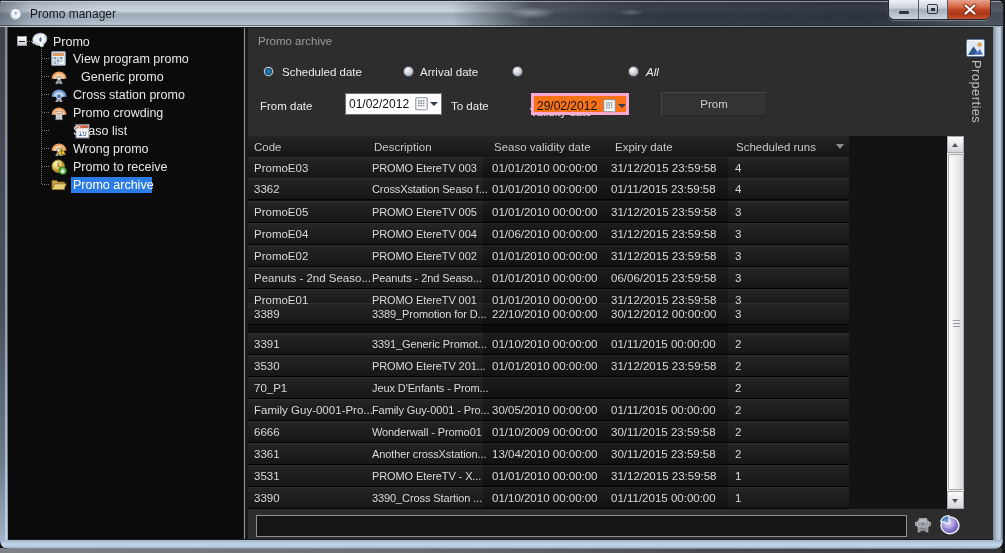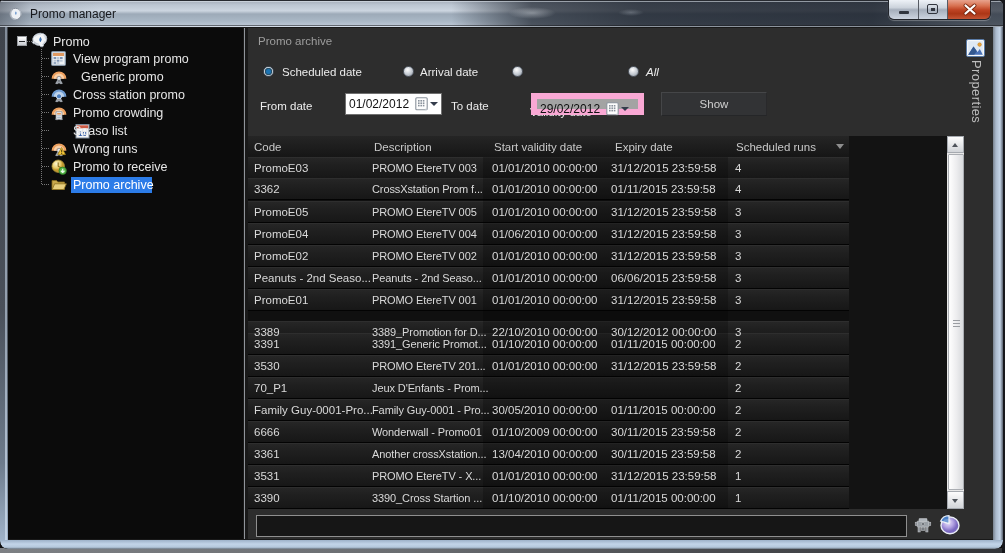--- a/index.html
+++ b/index.html
@@ -116,21 +116,21 @@
 <div class="abs" style="left:43px;top:113px;"><svg width="16" height="16" viewBox="0 0 16 16">
             <path d="M0.6 9.8 A7.4 7.4 0 0 1 15.4 9.8 Z" fill="#eda05f"></path>
             <path d="M2.8 9.8 A5.2 5.2 0 0 1 13.2 9.8 Z" fill="#f8d0a8"></path>
             <path d="M5.2 9.8 A2.8 2.8 0 0 1 10.8 9.8 Z" fill="#eda05f"></path>
             <circle cx="8" cy="9.3" r="2" fill="#e4e7ea" stroke="#878d95" stroke-width="0.8"></circle>
             <path d="M7.2 10.8 L4.8 14.8 M8.8 10.8 L11.2 14.8 M6 12.2 L10.2 14.6 M10 12.2 L5.8 14.6" stroke="#9aa0a8" stroke-width="1.4" fill="none"></path>
             <path d="M10.6 6.4 L14.4 13.6 L6.8 13.6 Z" fill="#f5c93c" stroke="#b08a1a" stroke-width="0.8"></path>
             <rect x="10.2" y="8.6" width="1" height="2.8" fill="#4a3a10"></rect>
             <rect x="10.2" y="12" width="1" height="1" fill="#4a3a10"></rect>
           </svg></div>
-<div class="abs ttext" style="left:65px;top:113px;">Wrong runs</div>
+<div class="abs ttext" style="left:65px;top:113px;">Wrong promo</div>
 <div class="abs hdots" style="left:34px;top:138px;width:8px;"></div>
 <div class="abs" style="left:43px;top:131px;"><svg width="16" height="16" viewBox="0 0 16 16">
             <defs>
               <radialGradient id="grd1" cx="0.35" cy="0.3">
                 <stop offset="0" stop-color="#fdf6cf"></stop>
                 <stop offset="0.7" stop-color="#e8cc6a"></stop>
                 <stop offset="1" stop-color="#c49a2e"></stop>
               </radialGradient>
             </defs>
             <circle cx="7.2" cy="7.2" r="6.2" fill="url(#grd1)" stroke="#a8903a" stroke-width="0.8"></circle>
@@ -182,65 +182,65 @@
               <rect x="5.4" y="5.4" width="1.6" height="1.6"></rect>
               <rect x="7.8" y="5.4" width="1.6" height="1.6"></rect>
               <rect x="3" y="7.8" width="1.6" height="1.6"></rect>
               <rect x="5.4" y="7.8" width="1.6" height="1.6"></rect>
               <rect x="7.8" y="7.8" width="1.6" height="1.6"></rect>
             </g>
           </svg></div>
       <div class="abs" style="left:84px;top:8px;width:0;height:0;border-left:4px solid transparent;border-right:4px solid transparent;border-top:4.5px solid #343c4c;"></div>
     </div>
     <div class="abs" style="left:203px;top:72px;font-size:11.5px;color:#ececec;">To date</div>
-    <div class="abs" style="left:283px;top:65px;width:113px;height:22px;background:#a3a3a3;border:6px solid #f9a8d4;">
+    <div class="abs" style="left:283px;top:65px;width:98px;height:22px;background:#f97316;border:3px solid #f9a8d4;">
       <div class="abs" style="left:3px;top:3px;font-size:12px;color:#101010;">29/02/2012</div>
       <div class="abs" style="left:69px;top:3px;"><svg width="14" height="14" viewBox="0 0 14 14">
             <rect x="0.8" y="0.8" width="11.4" height="12" rx="1" fill="#fdfdfd" stroke="#8a929c" stroke-width="1.1"></rect>
             <path d="M9.5 12.8 L12.2 12.8 L12.2 10.2 Z" fill="#c9ced4"></path>
             <g fill="#8a929c">
               <rect x="3" y="3" width="1.6" height="1.6"></rect>
               <rect x="5.4" y="3" width="1.6" height="1.6"></rect>
               <rect x="7.8" y="3" width="1.6" height="1.6"></rect>
               <rect x="3" y="5.4" width="1.6" height="1.6"></rect>
               <rect x="5.4" y="5.4" width="1.6" height="1.6"></rect>
               <rect x="7.8" y="5.4" width="1.6" height="1.6"></rect>
               <rect x="3" y="7.8" width="1.6" height="1.6"></rect>
               <rect x="5.4" y="7.8" width="1.6" height="1.6"></rect>
               <rect x="7.8" y="7.8" width="1.6" height="1.6"></rect>
             </g>
           </svg></div>
       <div class="abs" style="left:84px;top:8px;width:0;height:0;border-left:4px solid transparent;border-right:4px solid transparent;border-top:4.5px solid #343c4c;"></div>
     </div>
     <div class="abs" style="left:413px;top:64px;width:106px;height:24px;background:#323335;border:1px solid #454648;border-bottom-color:#252628;border-right-color:#29292b;">
-      <div class="abs" style="left:0;top:5px;width:104px;text-align:center;font-size:11.5px;color:#cfcfcf;">Show</div>
+      <div class="abs" style="left:0;top:5px;width:104px;text-align:center;font-size:11.5px;color:#cfcfcf;">Prom</div>
     </div>
   </div>
 
   <div class="abs" style="left:248px;top:136px;width:699px;height:373px;background:#101010;"></div>
 
   <div class="abs" style="left:248px;top:136px;width:601px;height:21px;background:linear-gradient(180deg,#252525,#161616);"></div>
   <div class="abs" style="left:849px;top:136px;width:98px;height:373px;background:#131313;"></div>
   <span class="hcell" style="left:254px;">Code</span>
   <span class="hcell" style="left:374px;">Description</span>
-  <span class="hcell" style="left:494px;">Start validity date</span>
+  <span class="hcell" style="left:494px;">Seaso validity date</span>
   <span class="hcell" style="left:615px;">Expiry date</span>
   <span class="hcell" style="left:736px;">Scheduled runs</span>
   <div class="abs" style="left:836px;top:144px;width:0;height:0;border-left:4.5px solid transparent;border-right:4.5px solid transparent;border-top:5px solid #8e8e8e;"></div>
 
 <div class="abs row" style="top:157px;">
 <span class="c1">PromoE03</span>
       <span class="c2">PROMO EtereTV 003</span>
       <span class="c3">01/01/2010 00:00:00</span>
       <span class="c4">31/12/2015 23:59:58</span>
       <span class="c5">4</span>
     </div>
 <div class="abs row" style="top:178px;">
 <span class="c1">3362</span>
-      <span class="c2">CrossXstation Prom f...</span>
+      <span class="c2">CrossXstation Seaso f...</span>
       <span class="c3">01/01/2010 00:00:00</span>
       <span class="c4">01/11/2015 23:59:58</span>
       <span class="c5">4</span>
     </div>
 <div class="abs row" style="top:201px;">
 <span class="c1">PromoE05</span>
       <span class="c2">PROMO EtereTV 005</span>
       <span class="c3">01/01/2010 00:00:00</span>
       <span class="c4">31/12/2015 23:59:58</span>
       <span class="c5">3</span>
@@ -266,21 +266,21 @@
       <span class="c4">06/06/2015 23:59:58</span>
       <span class="c5">3</span>
     </div>
 <div class="abs row" style="top:289px;">
 <span class="c1">PromoE01</span>
       <span class="c2">PROMO EtereTV 001</span>
       <span class="c3">01/01/2010 00:00:00</span>
       <span class="c4">31/12/2015 23:59:58</span>
       <span class="c5">3</span>
     </div>
-<div class="abs row" style="top:321px;text-align:right;">
+<div class="abs row" style="top:303px;text-align:right;">
 <span class="c1">3389</span>
       <span class="c2">3389_Promotion for D...</span>
       <span class="c3">22/10/2010 00:00:00</span>
       <span class="c4">30/12/2012 00:00:00</span>
       <span class="c5">3</span>
     </div>
 <div class="abs row" style="top:333px;">
 <span class="c1">3391</span>
       <span class="c2">3391_Generic Promot...</span>
       <span class="c3">01/10/2010 00:00:00</span>

